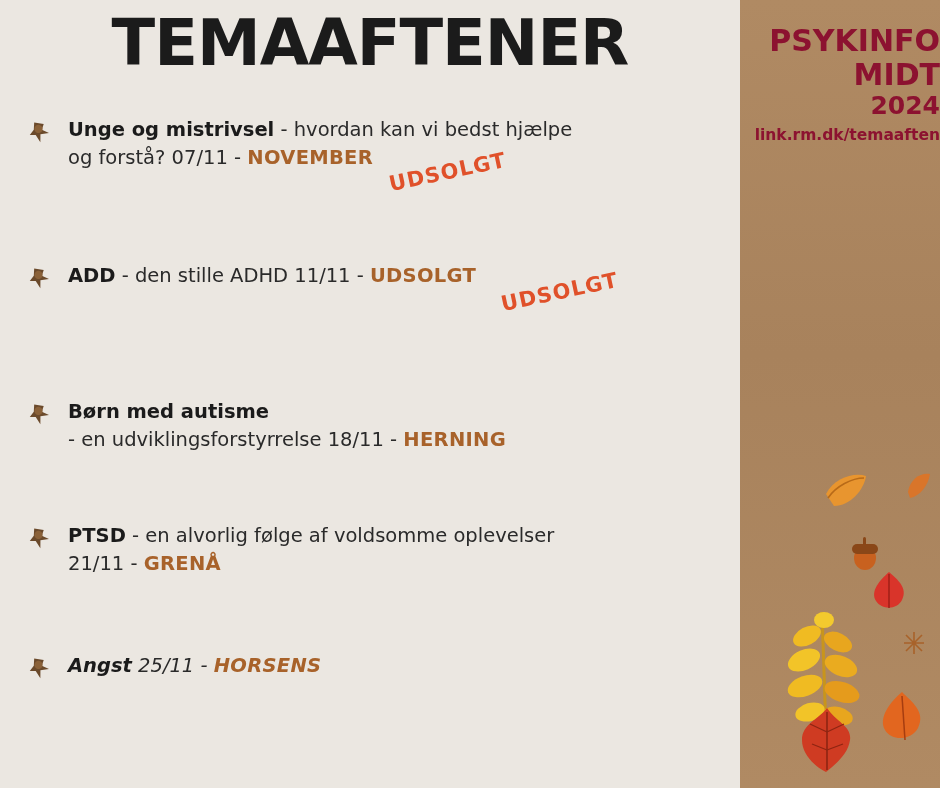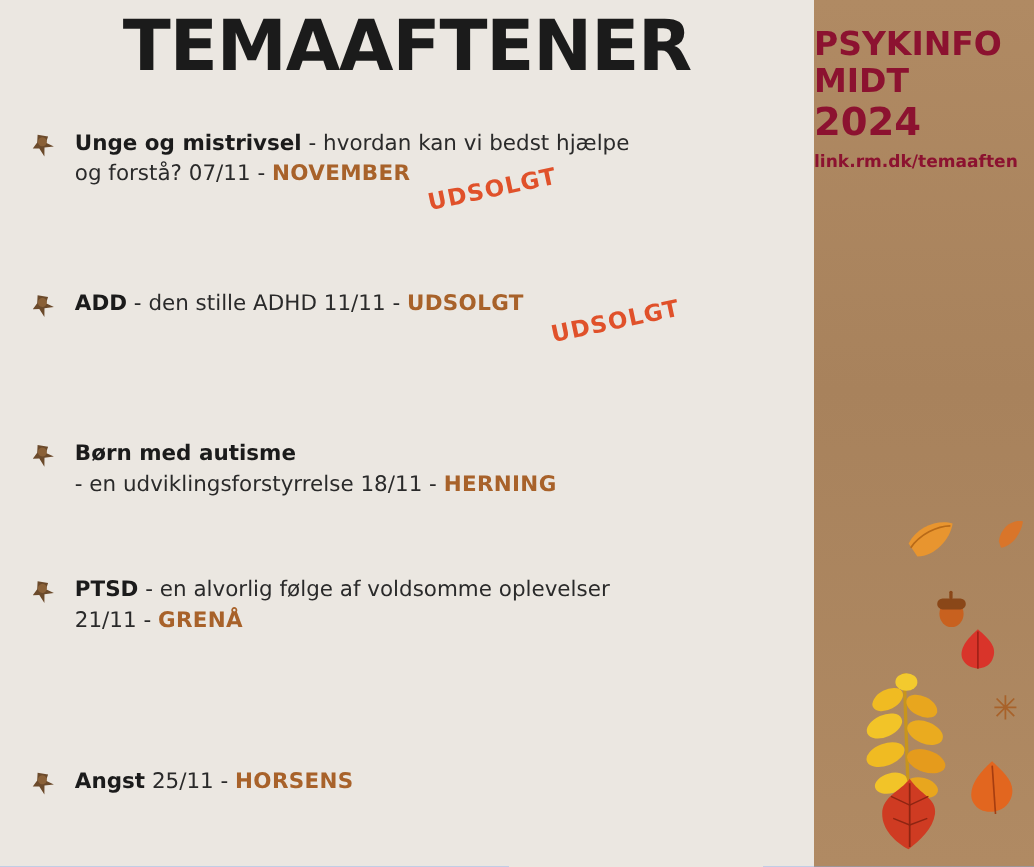--- a/index.html
+++ b/index.html
@@ -11,21 +11,21 @@
     height: 788px;
     font-family: "DejaVu Sans", sans-serif;
     background: #ebe7e1;
     overflow: hidden;
   }
   .poster {
     position: relative;
     width: 940px;
     height: 788px;
     display: flex;
-    background: #3b82f6;
+    background: #fde047;
   }
 
   
   .left {
     position: relative;
     width: 740px;
     height: 788px;
     background: #ebe7e1;
     box-sizing: border-box;
   }
@@ -87,21 +87,21 @@
     white-space: nowrap;
   }
 
   
   .right {
     position: relative;
     width: 200px;
     height: 788px;
     background: linear-gradient(180deg, #b08a63 0%, #a8825c 45%, #b08a63 100%);
     box-sizing: border-box;
-    text-align: left;
+    text-align: right;
     overflow: hidden;
   }
   .brand {
     margin: 0;
     padding-top: 24px;
     font-weight: 900;
     font-size: 30px;
     line-height: 1.12;
     color: #8c1230;
     letter-spacing: 0px;
@@ -119,21 +119,21 @@
     padding-top: 22px;
     font-weight: 900;
     font-size: 27px;
     line-height: 1.2;
     color: #8c1230;
     letter-spacing: 0.3px;
   }
   .year {
     margin: 0;
     font-weight: 900;
-    font-size: 35px;
+    font-size: 25px;
     line-height: 1.2;
     color: #8c1230;
   }
   .readmore {
     margin: 0;
     padding-top: 34px;
     font-size: 15.5px;
     line-height: 1.5;
     color: #ffffff;
     font-weight: 600;
@@ -218,21 +218,21 @@
               <circle cx="15" cy="11" r="4.4" fill="#8a6138"></circle>
             </g>
           </svg>
         </span>
         <div class="event-line">
           <span class="bold">PTSD</span><span> - en alvorlig følge af voldsomme oplevelser</span><br>
           <span>21/11 - </span><span class="city">GRENÅ</span>
         </div>
       </div>
 
-      <div class="event" style="margin-top:116px;">
+      <div class="event" style="margin-top:72px;font-style:italic;">
         <span class="pin">
           <svg viewBox="0 0 32 32" width="30" height="30" aria-hidden="true">
             <g transform="rotate(-20 16 16)">
               <path d="M13 3 L22 8 L18 13 L24 19 L15 17 L12 25 L10 16 L4 14 L10 10 Z" fill="#6b4a2b"></path>
               <circle cx="15" cy="11" r="4.4" fill="#8a6138"></circle>
             </g>
           </svg>
         </span>
         <div class="event-line">
           <span class="bold">Angst</span><span> 25/11 - </span><span class="city">HORSENS</span>

